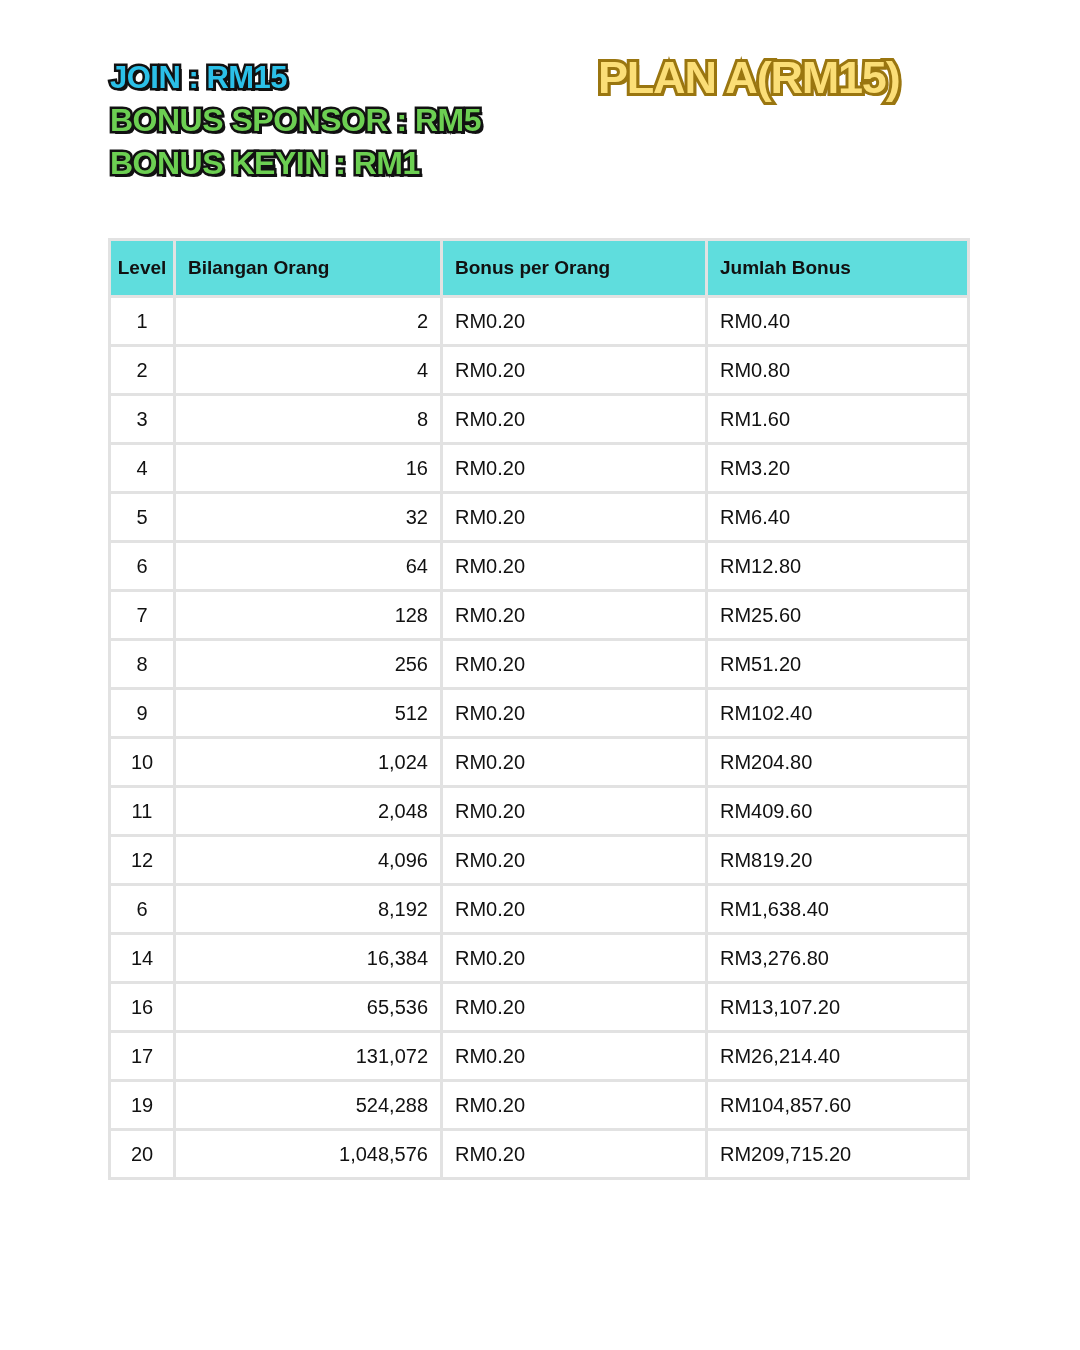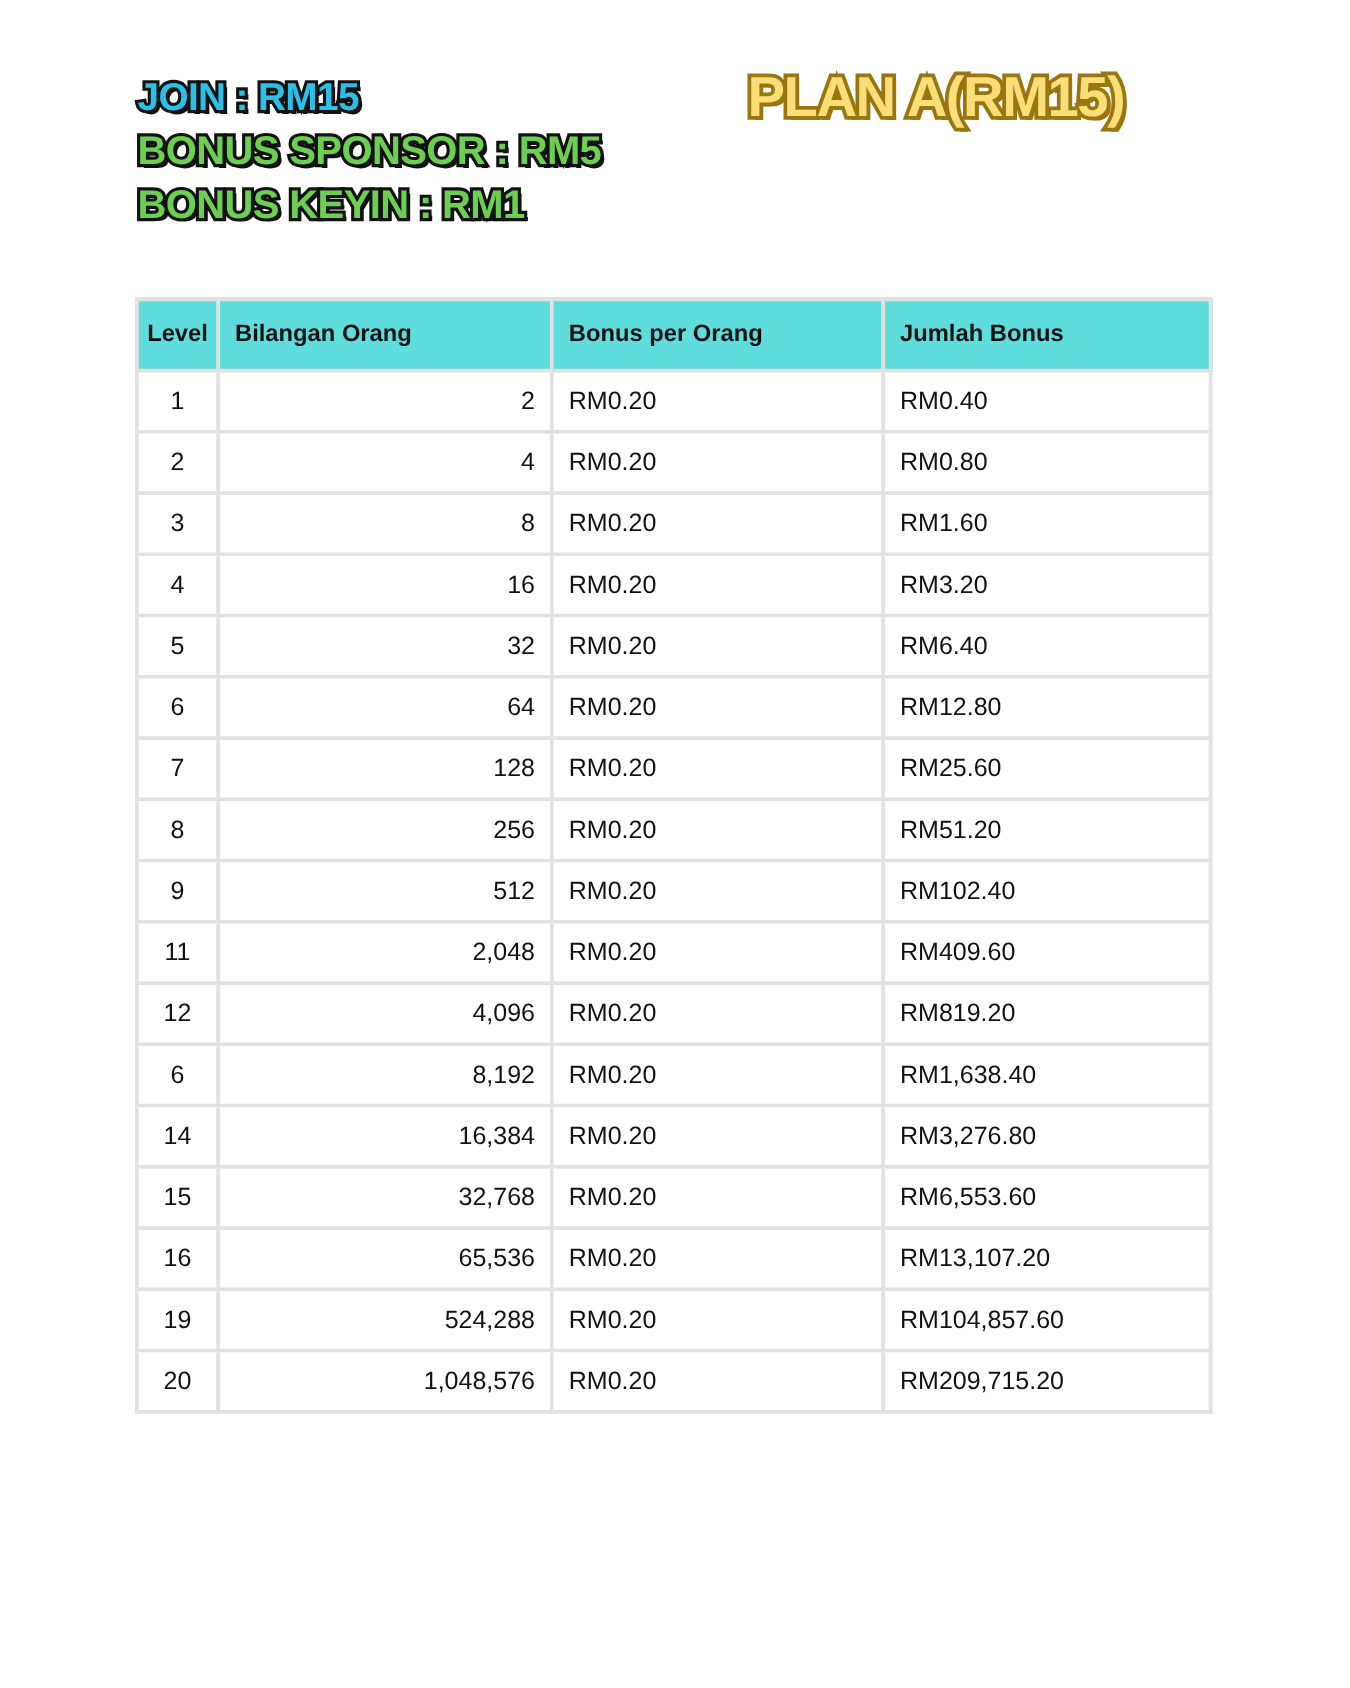--- a/index.html
+++ b/index.html
@@ -209,20 +209,26 @@
             <td class="c-bonus">RM0.20</td>
             <td class="c-total">RM51.20</td>
           </tr>
           <tr>
             <td class="c-level">9</td>
             <td class="c-count">512</td>
             <td class="c-bonus">RM0.20</td>
             <td class="c-total">RM102.40</td>
           </tr>
           <tr>
+            <td class="c-level">10</td>
+            <td class="c-count">1,024</td>
+            <td class="c-bonus">RM0.20</td>
+            <td class="c-total">RM204.80</td>
+          </tr>
+          <tr>
             <td class="c-level">11</td>
             <td class="c-count">2,048</td>
             <td class="c-bonus">RM0.20</td>
             <td class="c-total">RM409.60</td>
           </tr>
           <tr>
             <td class="c-level">12</td>
             <td class="c-count">4,096</td>
             <td class="c-bonus">RM0.20</td>
             <td class="c-total">RM819.20</td>
@@ -233,30 +239,30 @@
             <td class="c-bonus">RM0.20</td>
             <td class="c-total">RM1,638.40</td>
           </tr>
           <tr>
             <td class="c-level">14</td>
             <td class="c-count">16,384</td>
             <td class="c-bonus">RM0.20</td>
             <td class="c-total">RM3,276.80</td>
           </tr>
           <tr>
-            <td class="c-level">15</td>
-            <td class="c-count">32,768</td>
-            <td class="c-bonus">RM0.20</td>
-            <td class="c-total">RM6,553.60</td>
-          </tr>
-          <tr>
             <td class="c-level">16</td>
             <td class="c-count">65,536</td>
             <td class="c-bonus">RM0.20</td>
             <td class="c-total">RM13,107.20</td>
+          </tr>
+          <tr>
+            <td class="c-level">17</td>
+            <td class="c-count">131,072</td>
+            <td class="c-bonus">RM0.20</td>
+            <td class="c-total">RM26,214.40</td>
           </tr>
           <tr>
             <td class="c-level">19</td>
             <td class="c-count">524,288</td>
             <td class="c-bonus">RM0.20</td>
             <td class="c-total">RM104,857.60</td>
           </tr>
           <tr>
             <td class="c-level">20</td>
             <td class="c-count">1,048,576</td>

